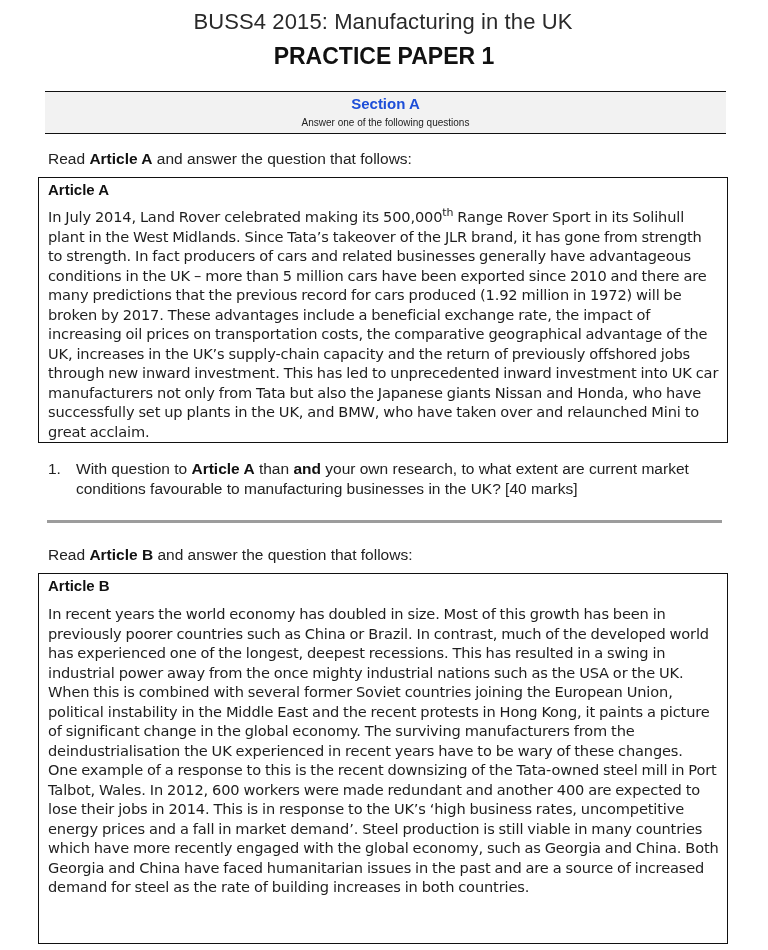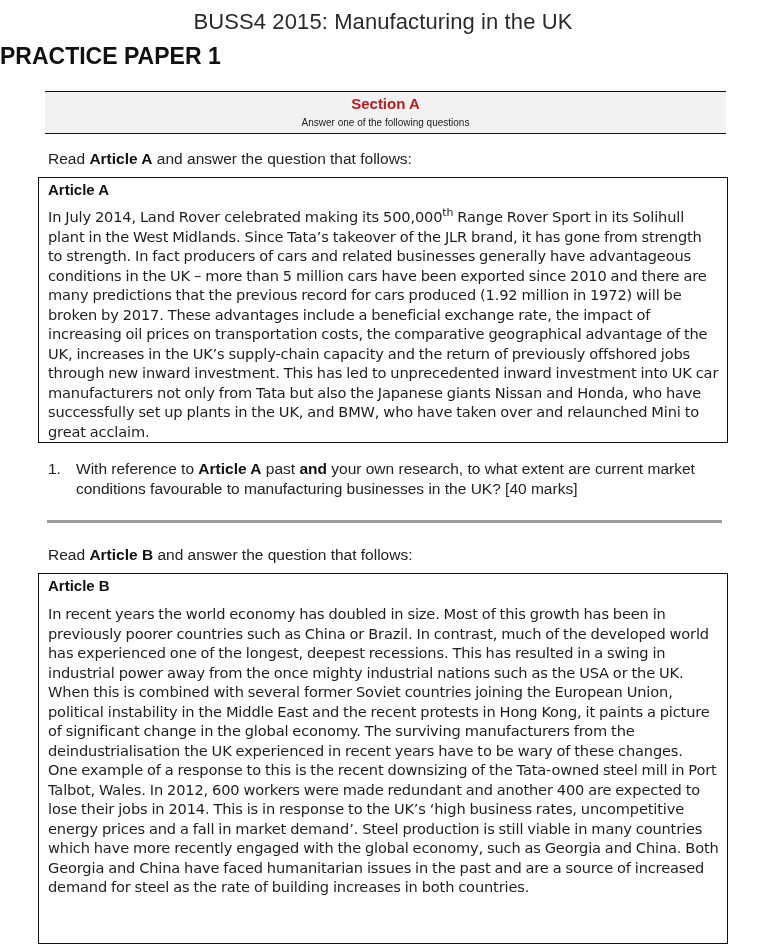--- a/index.html
+++ b/index.html
@@ -6,29 +6,29 @@
     body {
       width: 768px; height: 950px; overflow: hidden; position: relative;
       font-family: "DejaVu Sans", sans-serif; color: #1a1a1a;
     }
     .title {
       position: absolute; left: 0; width: 766px; top: 9px; text-align: center;
       font-family: "Liberation Sans", sans-serif; font-size: 22px; color: #2a2a2a;
       letter-spacing: 0.1px;
     }
     .subtitle {
-      position: absolute; left: 0; width: 768px; top: 43px; 
+      position: absolute; left: 0; width: 768px; top: 43px; text-align: center;
       font-family: "Liberation Sans", sans-serif; font-size: 23px; font-weight: bold; color: #111;
     }
     .section-box {
       position: absolute; left: 45px; width: 681px; top: 91px; height: 41px;
       background: #f2f2f2; border-top: 1.5px solid #111; border-bottom: 1.5px solid #111;
       text-align: center; font-family: "Liberation Sans", sans-serif;
     }
-    .section-box .h { font-weight: bold; font-size: 15px; margin-top: 3px; line-height: 18px; color:#b91c1c; }
+    .section-box .h { font-weight: bold; font-size: 15px; margin-top: 3px; line-height: 18px; color:#1d4ed8; }
     .section-box .s { font-size: 10px; line-height: 19px; color:#222; }
     .lead {
       position: absolute; left: 48px; font-family: "Liberation Sans", sans-serif; font-size: 15.5px; color: #222;
     }
     .lead b { font-weight: bold; color:#111; }
     .article {
       position: absolute; left: 38px; width: 690px; border: 1.5px solid #111; box-sizing: border-box;
       padding: 2px 8px 0 9px;
     }
     .article .head { font-family: "Liberation Sans", sans-serif; font-weight: bold; font-size: 15px; line-height: 20px; color:#111; }
@@ -62,21 +62,21 @@
 
 <div class="lead" style="top:150px;text-align:center;"><span>Read </span><b>Article A</b><span> and answer the question that follows:</span></div>
 
 <div class="article" style="top:177px; height:266px;">
   <div class="head">Article A</div>
   <p style="margin-top:7px;"><span>In July 2014, Land Rover celebrated making its 500,000</span><sup>th</sup><span> Range Rover Sport in its Solihull plant in the West Midlands. Since Tata’s takeover of the JLR brand, it has gone from strength to strength. In fact producers of cars and related businesses generally have advantageous conditions in the UK – more than 5 million cars have been exported since 2010 and there are many predictions that the previous record for cars produced (1.92 million in 1972) will be broken by 2017.  These advantages include a beneficial exchange rate, the impact of increasing oil prices on transportation costs, the comparative geographical advantage of the UK, increases in the UK’s supply-chain capacity and the return of previously offshored jobs through new inward investment. This has led to unprecedented inward investment into UK car manufacturers not only from Tata but also the Japanese giants Nissan and Honda, who have successfully set up plants in the UK, and BMW, who have taken over and relaunched Mini to great acclaim.</span></p>
 </div>
 
 <div class="question">
   <span class="num">1.</span>
-  <span class="qt"><span>With reference to </span><b>Article A</b><span> past </span><b>and</b><span> your own research, to what extent are current market conditions favourable to manufacturing businesses in the UK? [40 marks]</span></span>
+  <span class="qt"><span>With question to </span><b>Article A</b><span> than </span><b>and</b><span> your own research, to what extent are current market conditions favourable to manufacturing businesses in the UK? [40 marks]</span></span>
 </div>
 
 <div class="rule"></div>
 
 <div class="lead" style="top:546px;"><span>Read </span><b>Article B</b><span> and answer the question that follows:</span></div>
 
 <div class="article" style="top:573px; height:371px;">
   <div class="head">Article B</div>
   <p style="margin-top:8px;">In recent years the world economy has doubled in size. Most of this growth has been in previously poorer countries such as China or Brazil. In contrast, much of the developed world has experienced one of the longest, deepest recessions. This has resulted in a swing in industrial power away from the once mighty industrial nations such as the USA or the UK. When this is combined with several former Soviet countries joining the European Union, political instability in the Middle East and the recent protests in Hong Kong, it paints a picture of significant change in the global economy. The surviving manufacturers from the deindustrialisation the UK experienced in recent years have to be wary of these changes.</p>
   <p>One example of a response to this is the recent downsizing of the Tata-owned steel mill in Port Talbot, Wales. In 2012, 600 workers were made redundant and another 400 are expected to lose their jobs in 2014. This is in response to the UK’s ‘high business rates, uncompetitive energy prices and a fall in market demand’. Steel production is still viable in many countries which have more recently engaged with the global economy, such as Georgia and China. Both Georgia and China have faced humanitarian issues in the past and are a source of increased demand for steel as the rate of building increases in both countries.</p>

